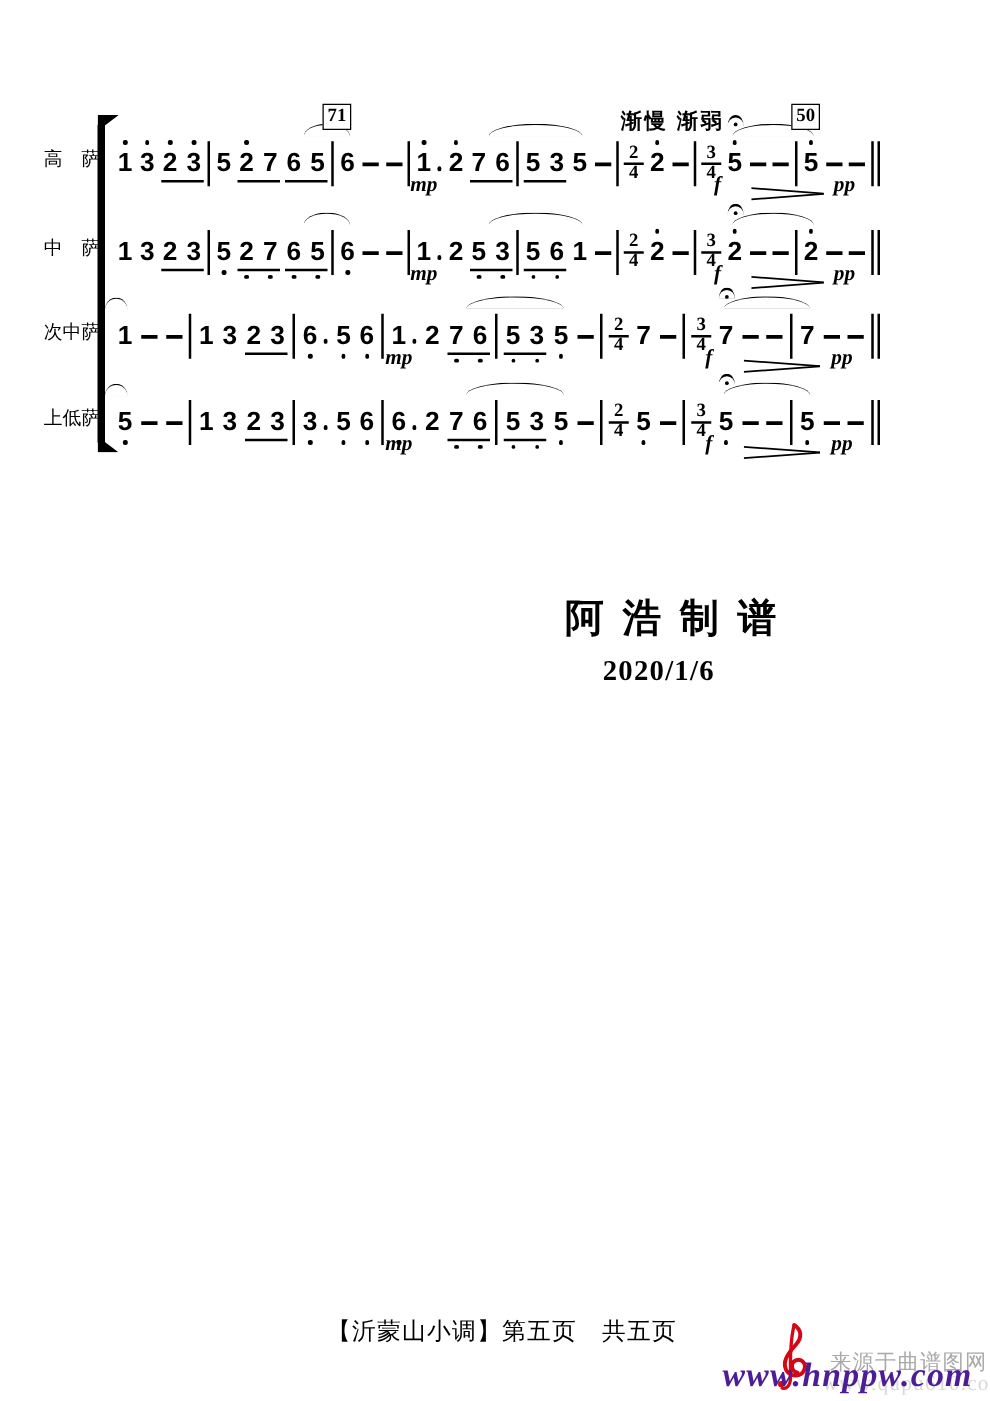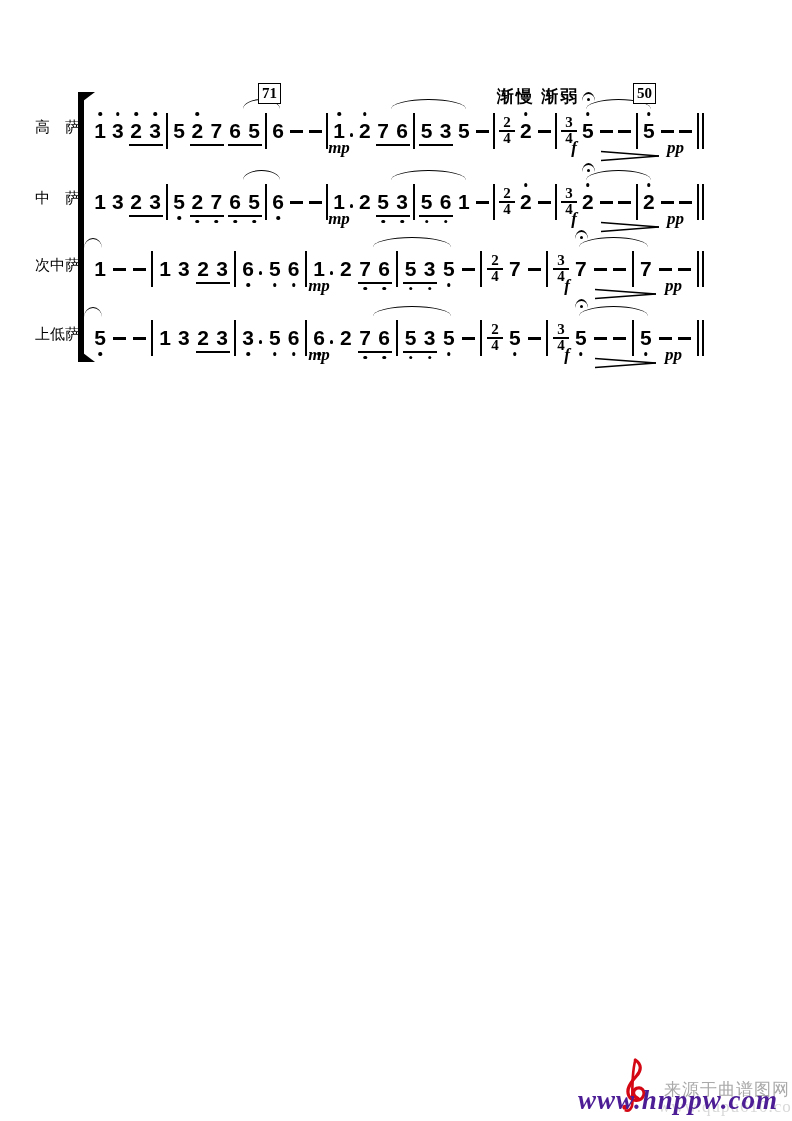--- a/index.html
+++ b/index.html
@@ -72,21 +72,24 @@
   .clef{position:absolute;left:615px;top:1058px}
 </style>
 </head>
 <body>
 
 <div class="page">
 
   <div class="bracket"></div>
   <div id="score"></div>
 
-
+  <div class="engraver">阿浩制谱</div>
+  <div class="credit-date">2020/1/6</div>
+
+  <div class="footer">【沂蒙山小调】第五页　共五页</div>
 
   <svg class="clef" width="42" height="58" viewBox="0 0 30 44" style="color: rgb(212, 8, 20);">
     <path d="M14.5 1.5 C19 4.5 19.5 9 15.5 13.5 C10 19.5 7.5 24 9.5 28.5 C11.5 33 18.5 33.5 20.5 29 C22.3 25 19 21.5 15.5 23 C12 24.5 12.5 29.5 16.5 30.5" fill="none" stroke="currentColor" stroke-width="2.4" stroke-linecap="round"></path>
     <path d="M14.5 1.5 C12.5 9 12 20 12.3 33 C12.4 38.5 9.5 41 6.5 39.5" fill="none" stroke="currentColor" stroke-width="2"></path>
     <circle cx="6.6" cy="37.4" r="1.9" fill="currentColor"></circle>
   </svg>
   <div class="wm-source" style="color: rgb(169, 169, 169);">来源于曲谱图网</div>
   <div class="wm-faint" style="color: rgb(217, 217, 217);">www.qupu610.com</div>
   <div class="wm-main" style="color: #4c1d95;">www.hnppw.com</div>
 

